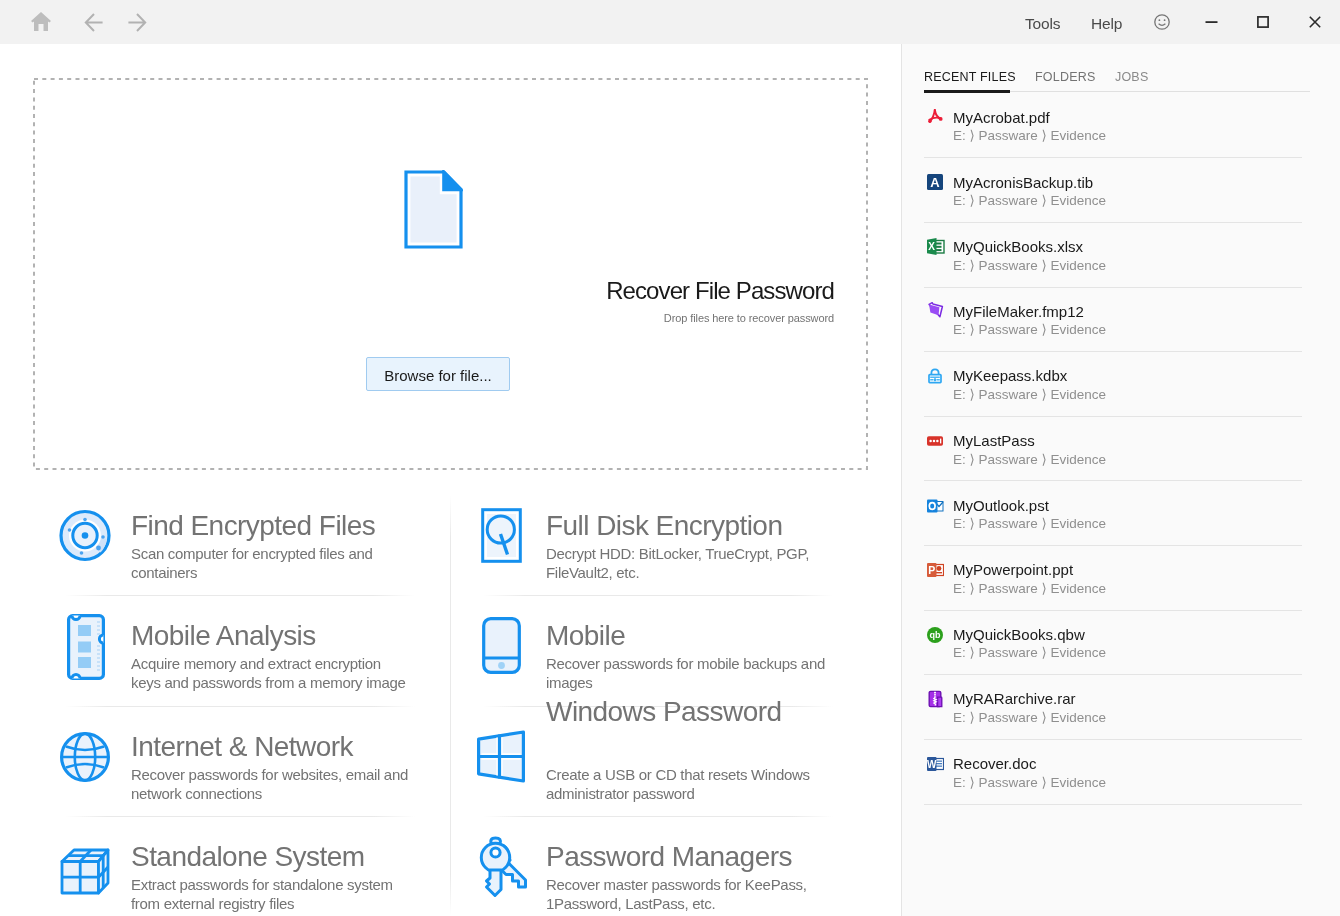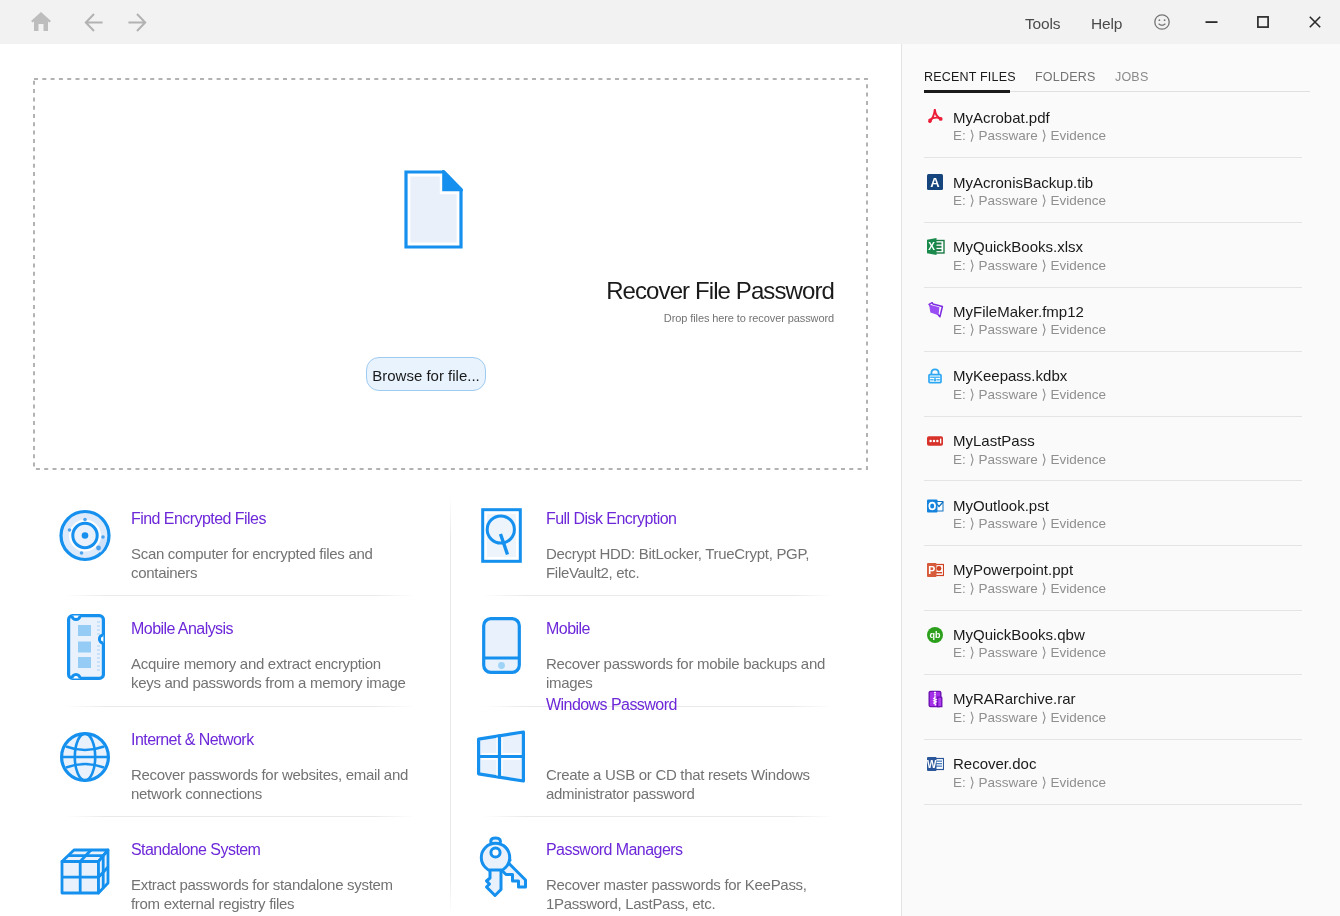--- a/index.html
+++ b/index.html
@@ -5,22 +5,22 @@
 html,body{margin:0;padding:0}
 body{width:1340px;height:916px;position:relative;background:#fff;overflow:hidden;
   font-family:"Liberation Sans",sans-serif;}
 .abs{position:absolute}
 #topbar{position:absolute;left:0;top:0;width:1340px;height:44px;background:#f2f2f2}
 #side{position:absolute;left:901px;top:44px;width:439px;height:872px;background:#fafafa;border-left:1px solid #e4e4e4;box-sizing:border-box}
 .tbtxt{position:absolute;top:15px;font-size:15.5px;letter-spacing:-0.2px;color:#4a4a4a}
 #dashed{position:absolute;left:33px;top:78px}
 #title{position:absolute;left:34px;top:277px;width:800px;text-align:right;font-size:24px;letter-spacing:-0.9px;color:#1a1a1a}
 #drop{position:absolute;left:34px;top:312px;width:800px;text-align:right;font-size:11px;letter-spacing:-0.1px;color:#737373}
-#browse{position:absolute;left:366px;top:357px;width:120px;height:34px;background:#e8f3fd;border:1px solid #a0cbf0;border-radius:13px;box-sizing:border-box;text-align:center;font-size:15px;color:#1a1a1a;line-height:35px}
-.ft{position:absolute;font-size:16px;letter-spacing:-0.55px;color:#6d28d9}
+#browse{position:absolute;left:366px;top:357px;width:144px;height:34px;background:#e8f3fd;border:1px solid #a0cbf0;border-radius:2px;box-sizing:border-box;text-align:center;font-size:15px;color:#1a1a1a;line-height:35px}
+.ft{position:absolute;font-size:28px;letter-spacing:-0.55px;color:#737373}
 .fd{position:absolute;font-size:15px;letter-spacing:-0.3px;color:#737373;line-height:19px}
 .sep{position:absolute;height:1px;background:linear-gradient(90deg,rgba(233,233,233,0),#e9e9e9 12%,#e9e9e9 88%,rgba(233,233,233,0))}
 .vsep{position:absolute;width:1px;background:linear-gradient(180deg,rgba(233,233,233,0),#e9e9e9 10%,#e9e9e9 90%,rgba(233,233,233,0))}
 .fname{position:absolute;left:953px;font-size:15px;color:#1a1a1a}
 .fpath{position:absolute;left:953px;font-size:13.5px;color:#8f8f8f}
 .ssep{position:absolute;left:924px;width:378px;height:1px;background:#e4e4e4}
 .sicon{position:absolute;left:926px}
 .tab{position:absolute;top:70px;font-size:12.5px;letter-spacing:0.2px}
 </style>
 </head>

